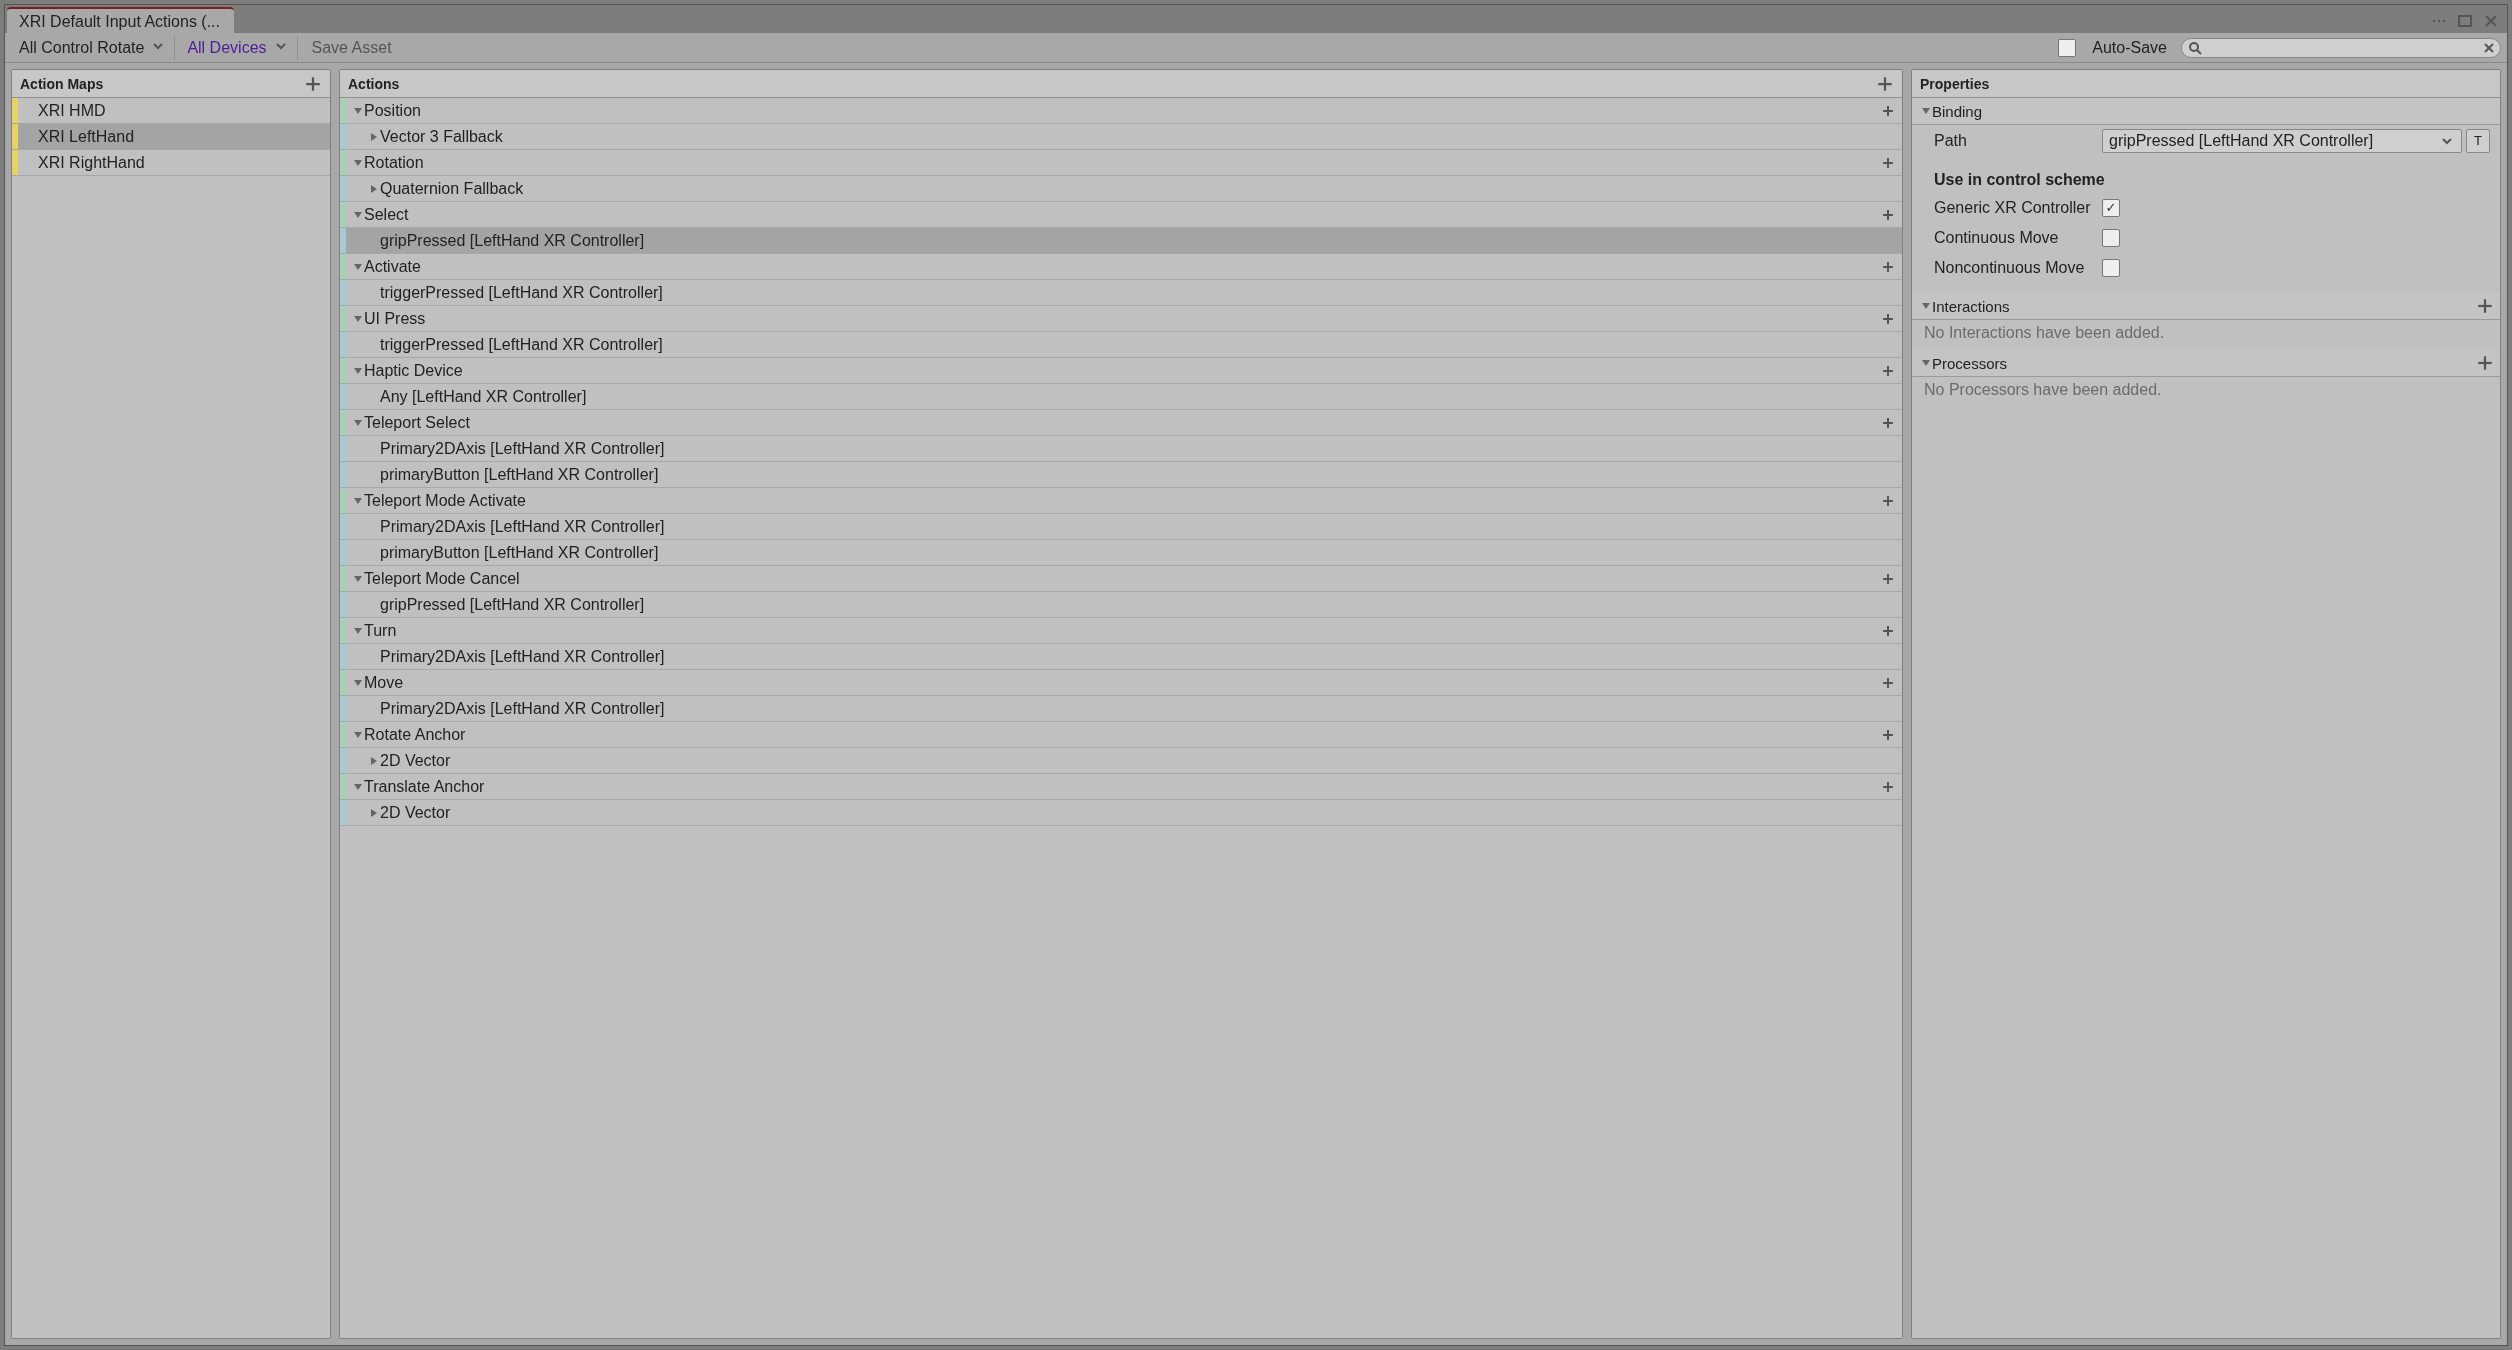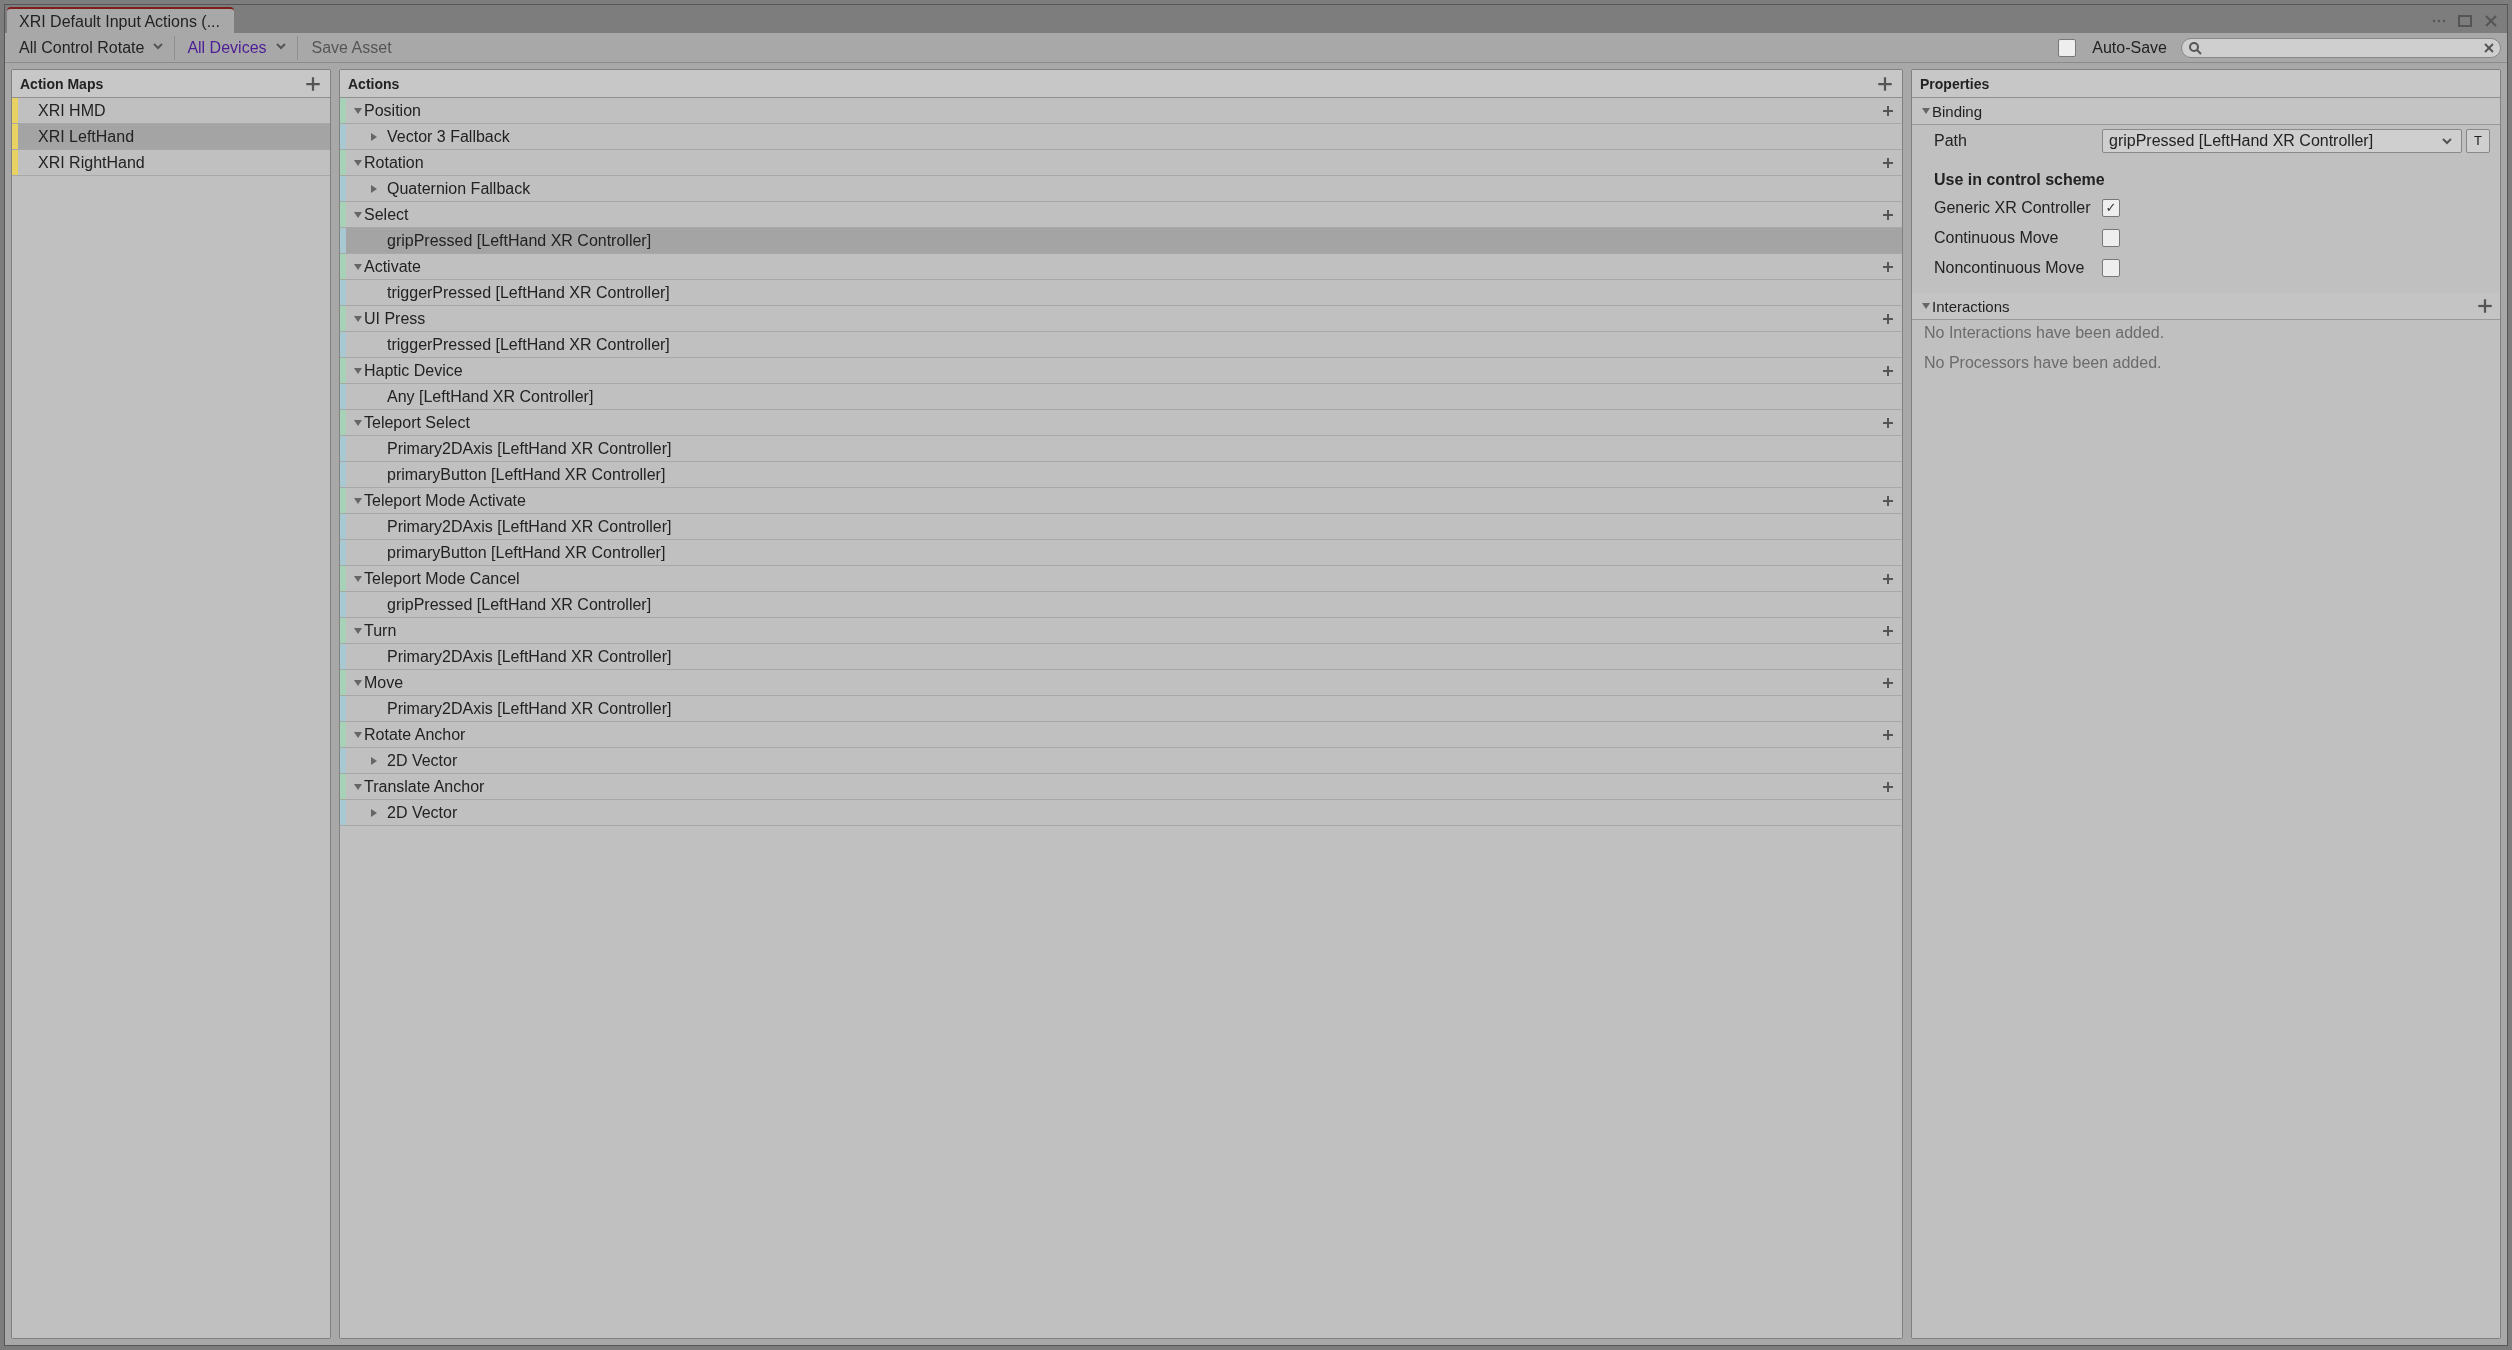--- a/index.html
+++ b/index.html
@@ -46,21 +46,21 @@
   .am-item.selected { background:#a4a4a4;}
   
   
   .act-item { height:26px; display:flex; align-items:center; border-bottom:1px solid #a8a8a8; position:relative; padding-right:6px;}
   .act-item .stripe { position:absolute; left:0; top:0; bottom:0; width:6px;}
   .stripe-g { background:#a8d2b8;}
   .stripe-b { background:#a8c8d2;}
   .act-item .fold { width:14px; text-align:center; color:#555;}
   .act-item .add { margin-left:auto;}
   .act-item.level1 { padding-left:10px;}
-  .act-item.level2 { padding-left:26px;gap:7px;}
+  .act-item.level2 { padding-left:26px;}
   .act-item.sel { background:#a4a4a4;}
   .act-item .txt {}
   
   
   .sec-hdr { height:27px; background:#c4c4c4; border-bottom:1px solid #9a9a9a; display:flex; align-items:center; padding:0 6px; font-size:15px;}
   .sec-hdr .add { margin-left:auto;}
   .sec-hdr .fold { width:14px; color:#555;}
   .prop-row { display:flex; align-items:center; padding:4px 10px; min-height:30px;}
   .prop-row .lbl { width:180px;}
   .prop-row .bold { font-weight:bold;}
@@ -513,19 +513,33 @@
           <span>Interactions</span>
           <span class="add">
               <svg class="ico-lg" viewBox="0 0 16 16">
                 <line x1="8" y1="2" x2="8" y2="14"></line>
                 <line x1="2" y1="8" x2="14" y2="8"></line>
               </svg>
             </span>
         </div>
         <div class="muted">No Interactions have been added.</div>
 
+        <div class="sec-hdr">
+          <span class="fold">
+              <svg class="ico" viewBox="0 0 16 16">
+                <polygon points="4,5 12,5 8,11" fill="#666" stroke="none"></polygon>
+              </svg>
+            </span>
+          <span>Processors</span>
+          <span class="add">
+              <svg class="ico-lg" viewBox="0 0 16 16">
+                <line x1="8" y1="2" x2="8" y2="14"></line>
+                <line x1="2" y1="8" x2="14" y2="8"></line>
+              </svg>
+            </span>
+        </div>
         <div class="muted">No Processors have been added.</div>
 
       </div>
     </div>
 
   </div>
 </div>
 
 </body></html>

